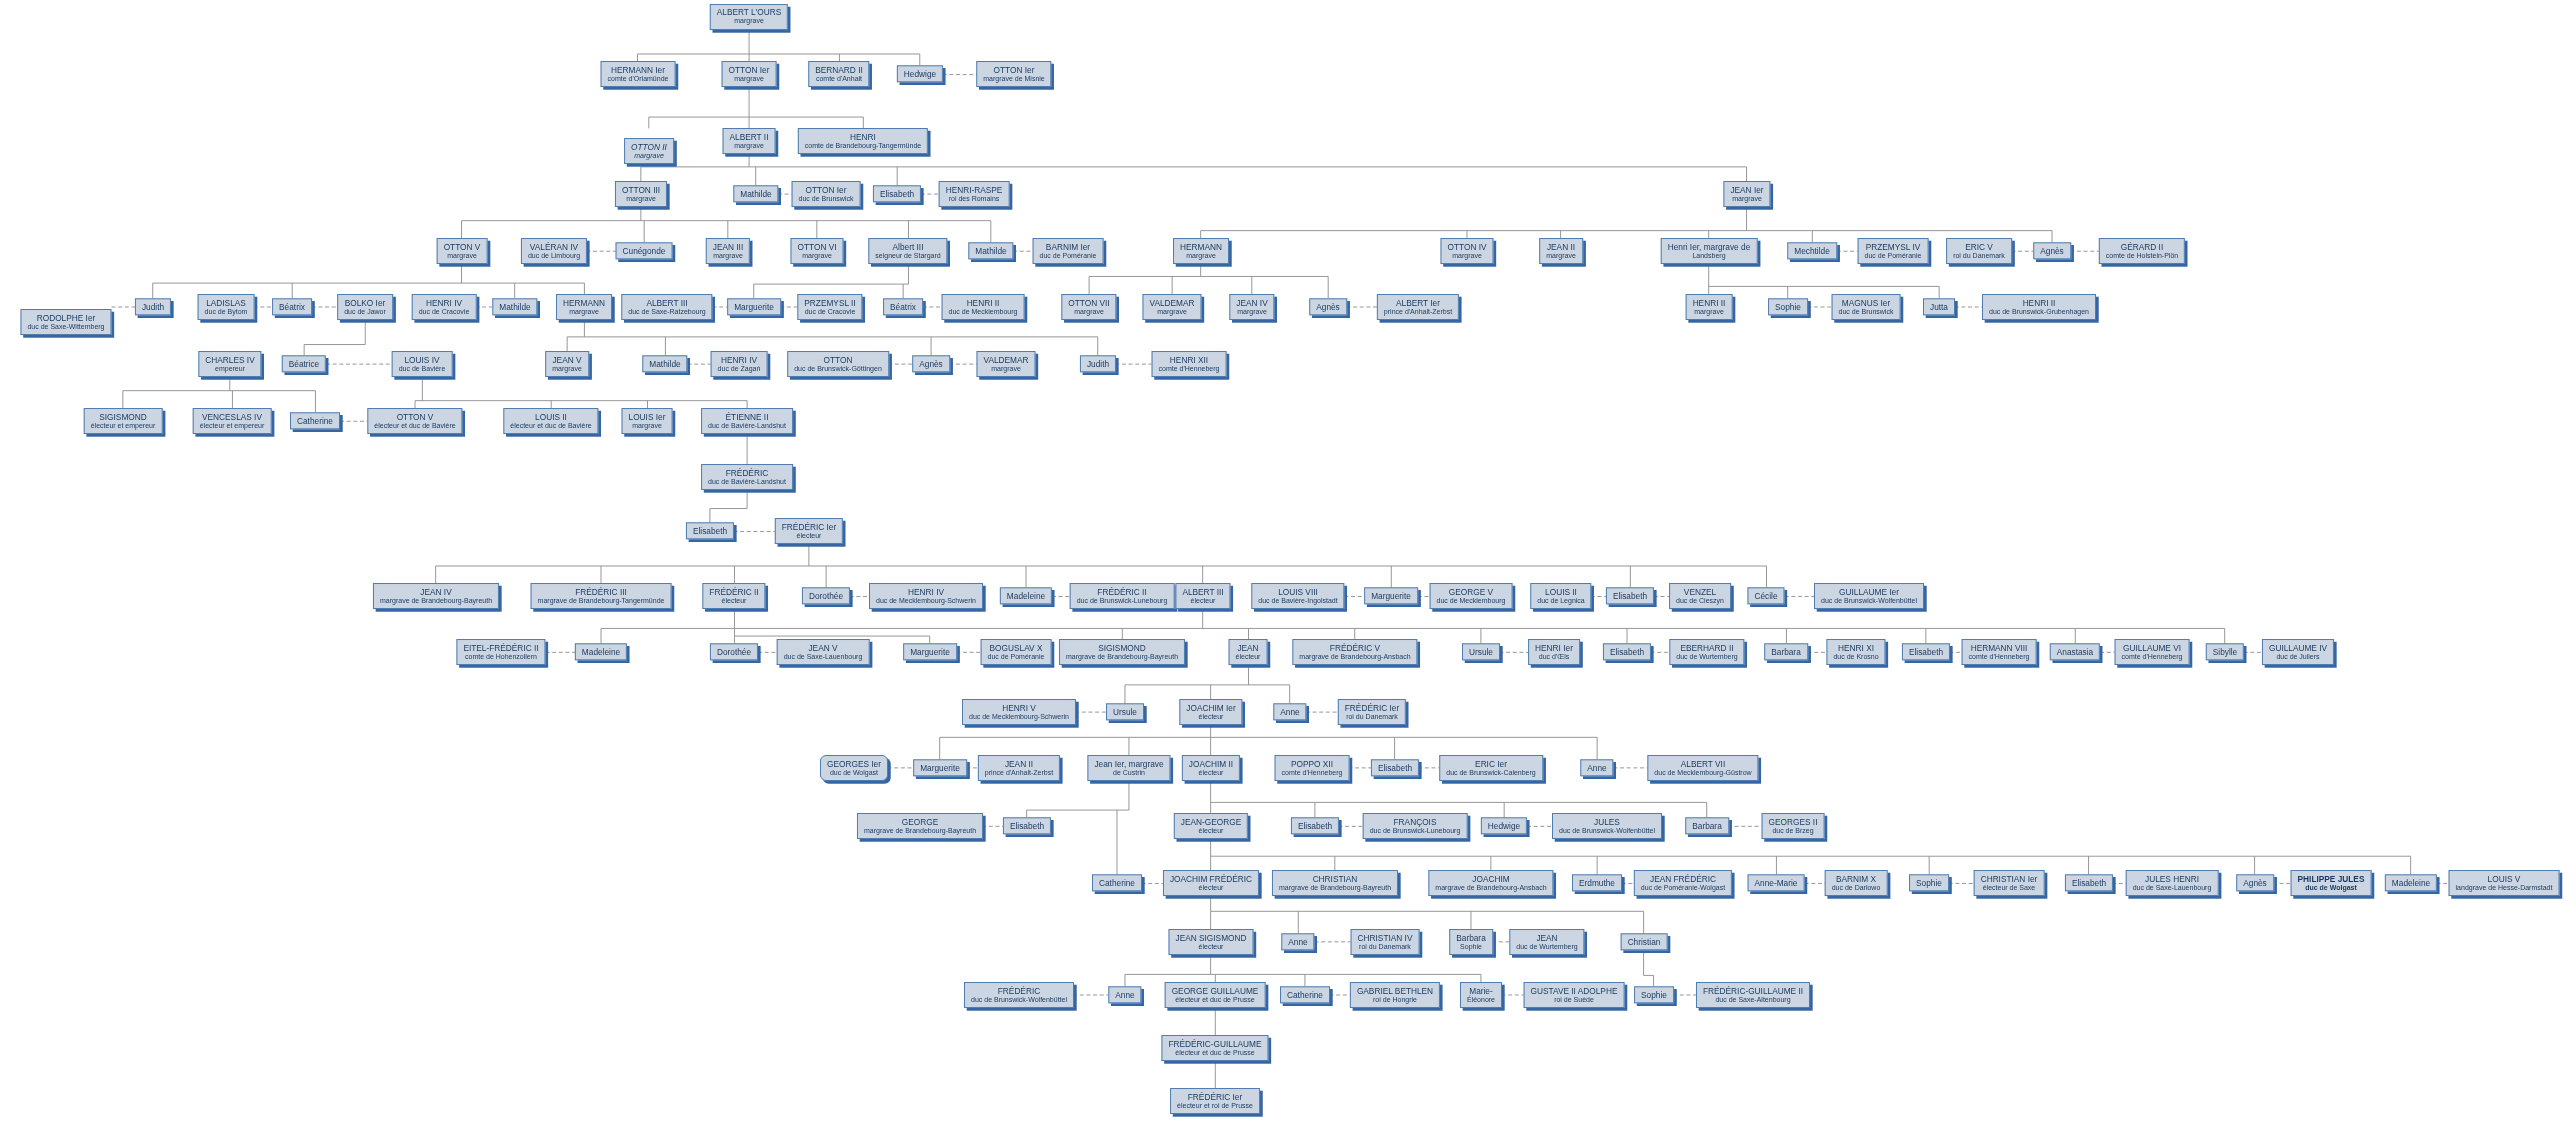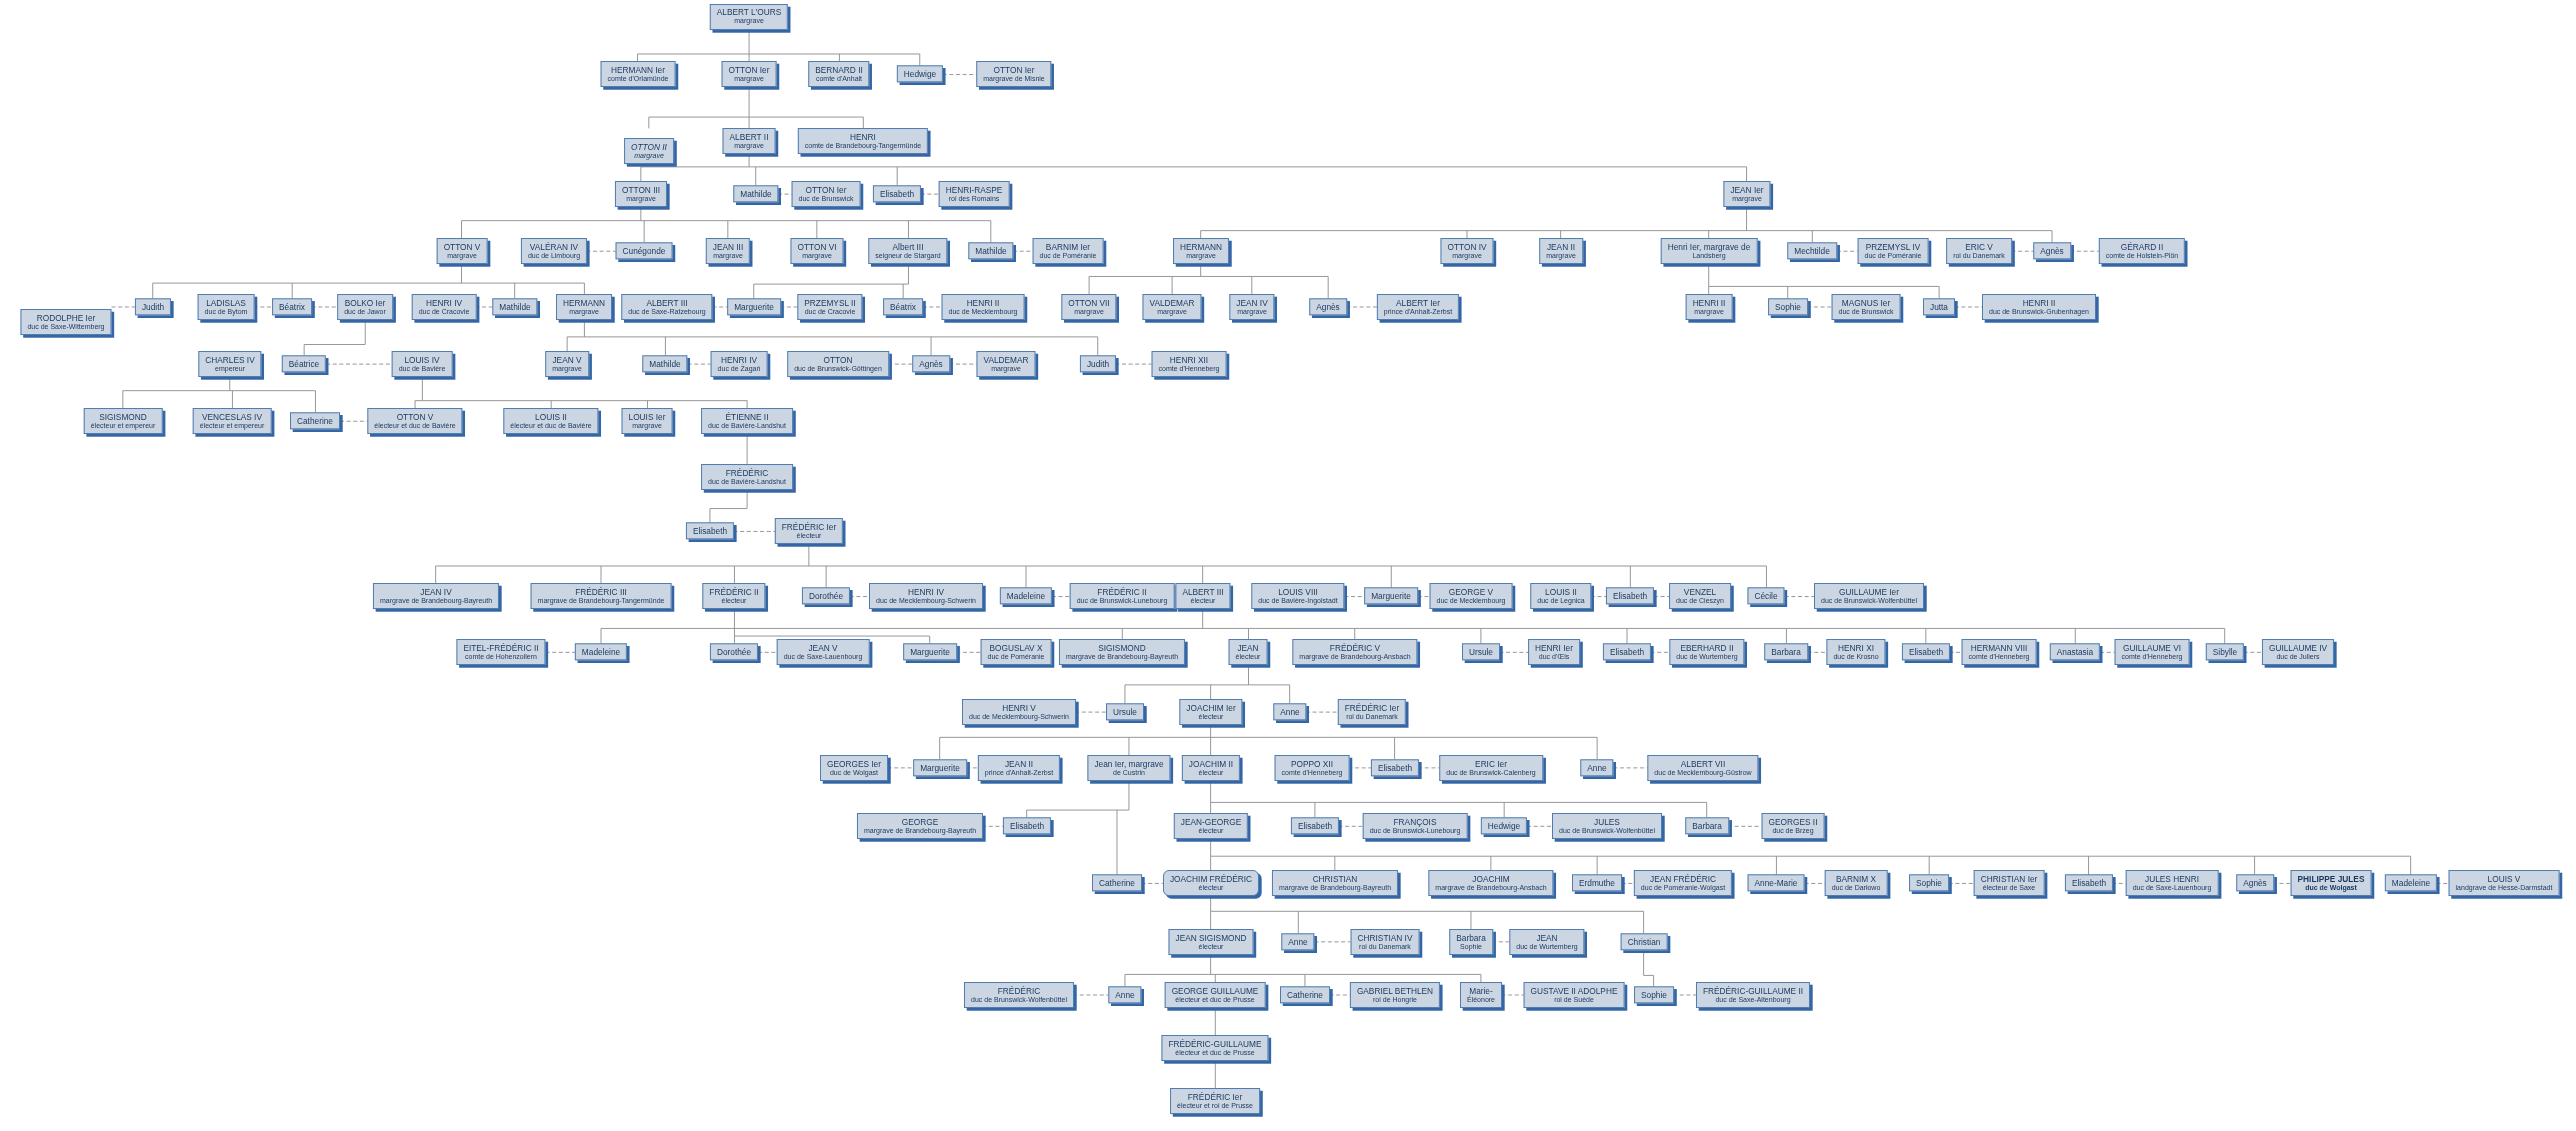--- a/index.html
+++ b/index.html
@@ -674,21 +674,21 @@
       <div class="l1">JOACHIM Ier</div>
       <div class="l2">électeur</div>
     </div>
     <div class="node" style="left: 1290px; top: 712px;">
       <div class="l1">Anne</div>
     </div>
     <div class="node" style="left: 1372px; top: 712px;">
       <div class="l1">FRÉDÉRIC Ier</div>
       <div class="l2">roi du Danemark</div>
     </div>
-    <div class="node" style="left: 854px; top: 768px;">
+    <div class="node" style="left: 854px; top: 768px; border-radius: 6px;">
       <div class="l1">GEORGES Ier</div>
       <div class="l2">duc de Wolgast</div>
     </div>
     <div class="node" style="left: 940px; top: 768px;">
       <div class="l1">Marguerite</div>
     </div>
     <div class="node" style="left: 1019px; top: 768px;">
       <div class="l1">JEAN II</div>
       <div class="l2">prince d'Anhalt-Zerbst</div>
     </div>
@@ -746,21 +746,21 @@
     <div class="node" style="left: 1707px; top: 826px;">
       <div class="l1">Barbara</div>
     </div>
     <div class="node" style="left: 1793px; top: 826px;">
       <div class="l1">GEORGES II</div>
       <div class="l2">duc de Brzeg</div>
     </div>
     <div class="node" style="left: 1117px; top: 883px;">
       <div class="l1">Catherine</div>
     </div>
-    <div class="node" style="left: 1211px; top: 883px; border-radius: 6px;">
+    <div class="node" style="left: 1211px; top: 883px;">
       <div class="l1">JOACHIM FRÉDÉRIC</div>
       <div class="l2">électeur</div>
     </div>
     <div class="node" style="left: 1335px; top: 883px;">
       <div class="l1">CHRISTIAN</div>
       <div class="l2">margrave de Brandebourg-Bayreuth</div>
     </div>
     <div class="node" style="left: 1491px; top: 883px;">
       <div class="l1">JOACHIM</div>
       <div class="l2">margrave de Brandebourg-Ansbach</div>

